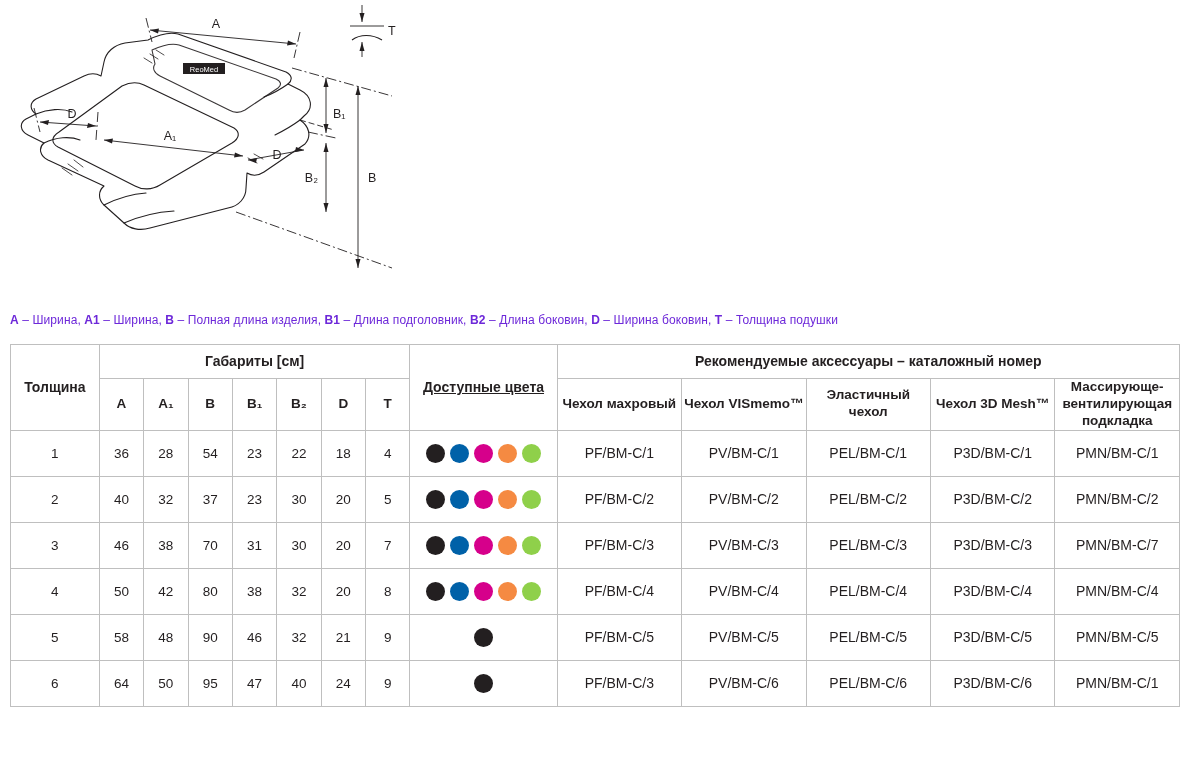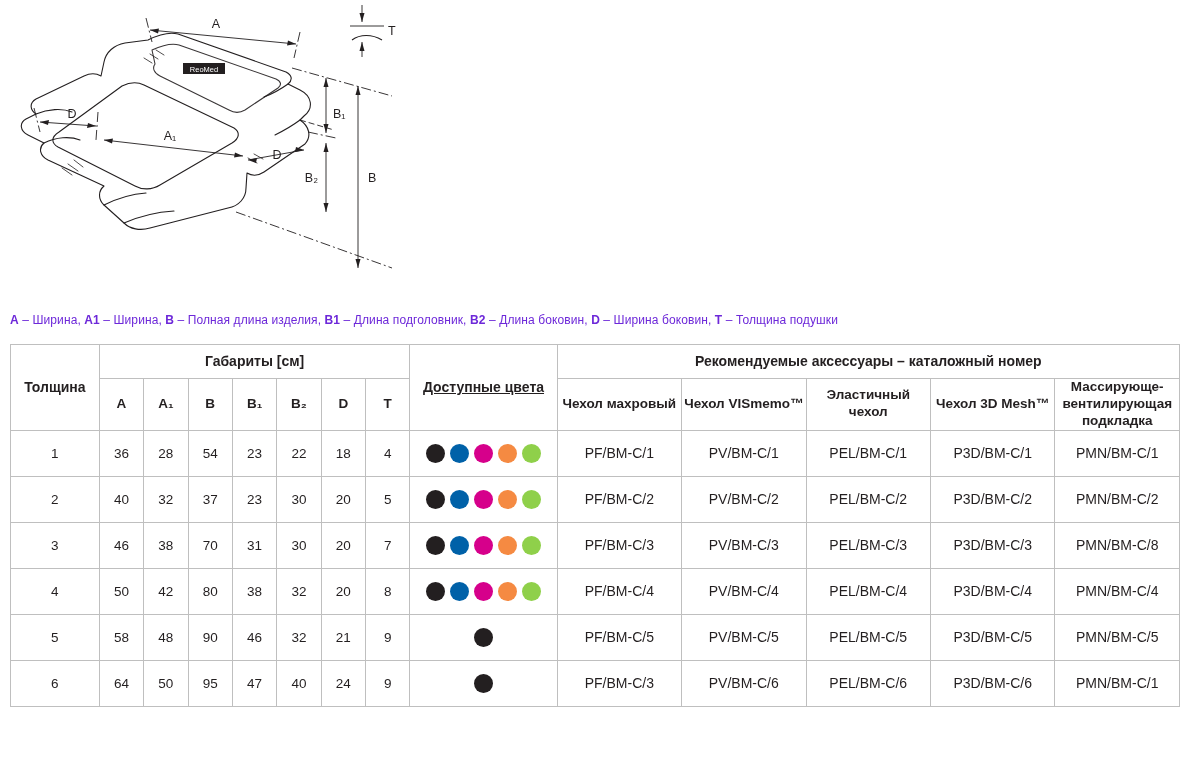--- a/index.html
+++ b/index.html
@@ -287,21 +287,21 @@
                 <span class="dot" style="background: rgb(0, 97, 168);"></span>
                 <span class="dot" style="background: rgb(214, 0, 139);"></span>
                 <span class="dot" style="background: rgb(245, 138, 66);"></span>
                 <span class="dot" style="background: rgb(143, 208, 74);"></span>
               </div>
             </td>
             <td class="acc-txt cell-acc">PF/BM-C/3</td>
             <td class="acc-txt cell-acc">PV/BM-C/3</td>
             <td class="acc-txt cell-acc">PEL/BM-C/3</td>
             <td class="acc-txt cell-acc">P3D/BM-C/3</td>
-            <td class="acc-txt cell-acc">PMN/BM-C/8</td>
+            <td class="acc-txt cell-acc">PMN/BM-C/7</td>
           </tr>
           <tr>
             <td class="size cell-size">4</td>
             <td class="dim cell-dim">50</td>
             <td class="dim cell-dim">42</td>
             <td class="dim cell-dim">80</td>
             <td class="dim cell-dim">38</td>
             <td class="dim cell-dim">32</td>
             <td class="dim cell-dim">20</td>
             <td class="dim cell-dim">8</td>

